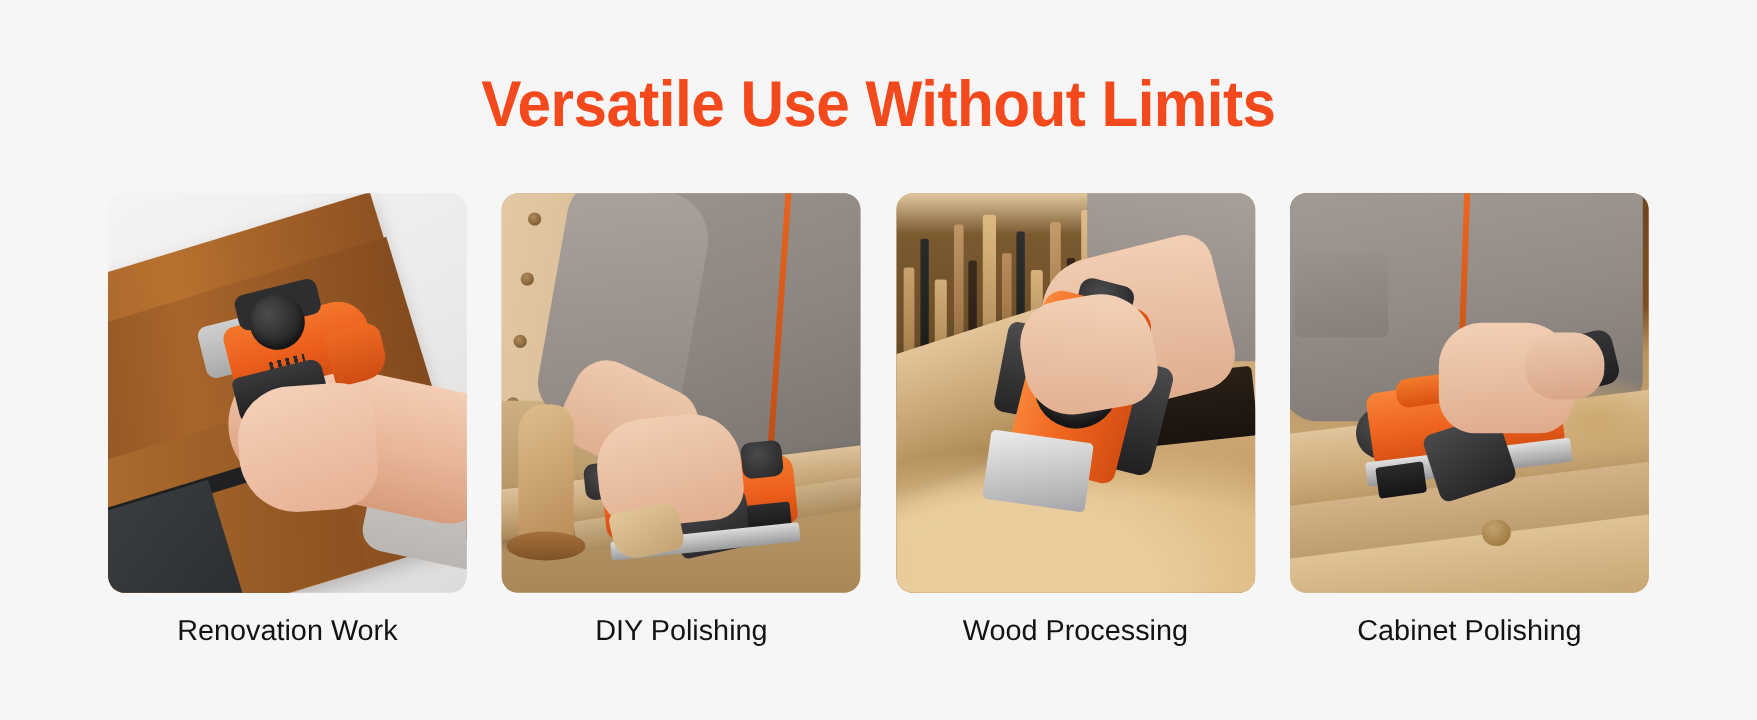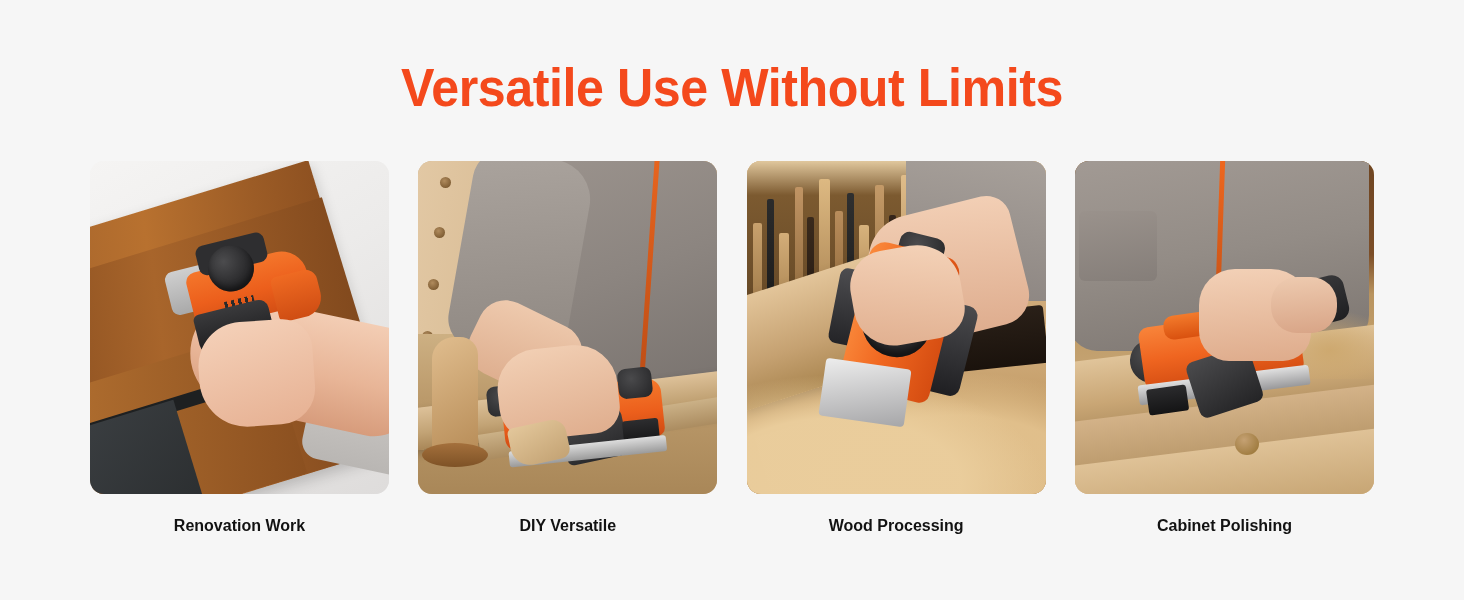--- a/index.html
+++ b/index.html
@@ -54,24 +54,24 @@
   .thumb {
     position: relative;
     width: 299px;
     height: 333px;
     border-radius: 14px;
     overflow: hidden;
     background: #ded9d2;
   }
   .caption {
     margin-top: 18px;
-    font-size: 16px;
+    font-size: 24px;
     line-height: 28px;
     color: #121212;
-    font-weight: 700;
+    font-weight: 400;
     text-align: center;
     white-space: nowrap;
   }
 
   
   .c1 { background: linear-gradient(160deg,#f3f3f3 0%, #eceaea 55%, #e2e0e0 100%); }
   .c1 .wall {
     position:absolute; inset:0;
     background: linear-gradient(150deg,#f5f4f3 0%,#ecebea 45%,#dedcdb 100%);
   }
@@ -509,21 +509,21 @@
           <div class="hole"></div>
           <div class="knob"></div>
           <div class="batt"></div>
           <div class="slot"></div>
           <div class="base"></div>
         </div>
         <div class="hand"></div>
         <div class="figurine"></div>
         <div class="chip"></div>
       </div>
-      <div class="caption">DIY Versatile</div>
+      <div class="caption">DIY Polishing</div>
     </div>
 
     <div class="card">
       <div class="thumb c4">
         <div class="bg"></div>
         <div class="rack">
           <div class="stick" style="left:6px;width:9px;height:128px;background:linear-gradient(180deg,#c8a16d,#8a6637)"></div>
           <div class="stick" style="left:20px;width:7px;height:152px;background:linear-gradient(180deg,#2b2b2b,#151515)"></div>
           <div class="stick" style="left:32px;width:10px;height:118px;background:linear-gradient(180deg,#d3ad78,#936d3c)"></div>
           <div class="stick" style="left:48px;width:8px;height:164px;background:linear-gradient(180deg,#c09464,#7d5a2e)"></div>

